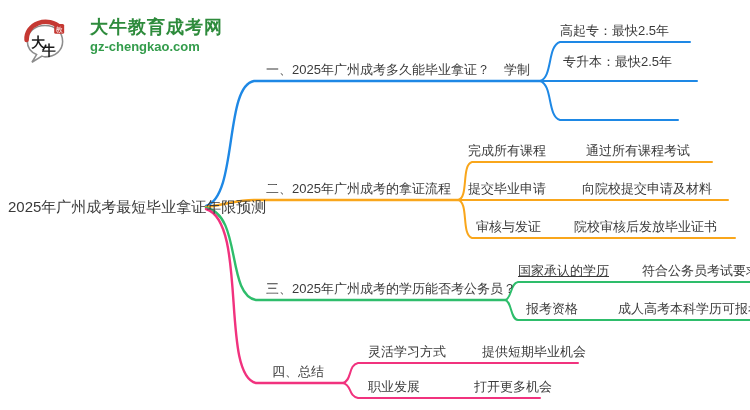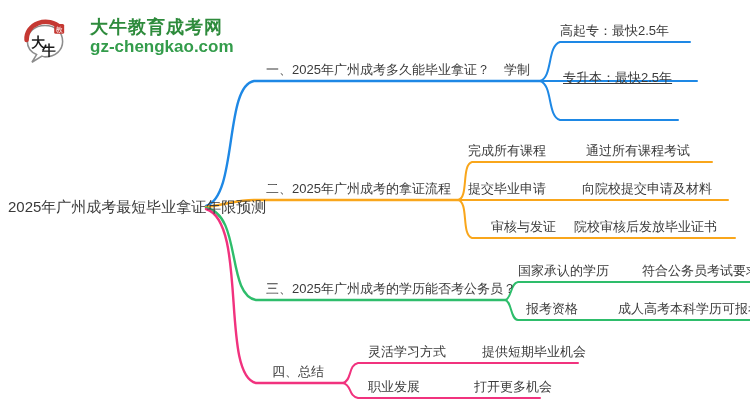--- a/index.html
+++ b/index.html
@@ -4,21 +4,21 @@
 <style>
   html,body{margin:0;padding:0;background:#fff;}
   .stage{
     position:relative;width:750px;height:410px;background:#ffffff;overflow:hidden;
     font-family:"Liberation Sans","DejaVu Sans",sans-serif;
   }
   
   .logo{position:absolute;left:22px;top:16px;display:flex;align-items:flex-start;}
   .logo-text{margin-left:22px;}
   .brand{font-size:18px;font-weight:bold;color:#2e8b3c;letter-spacing:1px;line-height:22px;}
-  .domain{font-size:17px;font-weight:bold;color:#339c4b;line-height:16px;margin-top:1px;}
+  .domain{font-size:13px;font-weight:bold;color:#339c4b;line-height:16px;margin-top:1px;}
   
   svg.wires{position:absolute;left:0;top:0;}
   svg.wires path{fill:none;stroke-linecap:round;stroke-linejoin:round;}
   
   .node{
     position:absolute;white-space:nowrap;color:#3b3b3b;
     font-size:13px;height:20px;line-height:20px;
   }
   .root-node{font-size:15px;height:22px;line-height:22px;color:#3a3a3a;}
 </style>
@@ -61,32 +61,32 @@
     <path d="M206,209 C248,222 220,375 256,383 L343,383" stroke-width="2.4" stroke="#f1327e"></path>
     <path d="M343,383 C352,381 348,365 358,363 L578,363" stroke-width="2" stroke="#f1327e"></path>
     <path d="M343,383 C352,385 348,396 358,398 L540,398" stroke-width="2" stroke="#f1327e"></path>
   </svg>
 
   <div class="node root-node" style="left:8px;top:196px;">2025年广州成考最短毕业拿证年限预测</div>
 
   <div class="node" style="left:266px;top:60px;">一、2025年广州成考多久能毕业拿证？</div>
   <div class="node" style="left:504px;top:60px;">学制</div>
   <div class="node" style="left:560px;top:21px;">高起专：最快2.5年</div>
-  <div class="node" style="left:563px;top:68px;text-decoration:underline;">专升本：最快2.5年</div>
+  <div class="node" style="left:563px;top:52px;">专升本：最快2.5年</div>
 
   <div class="node" style="left:266px;top:179px;">二、2025年广州成考的拿证流程</div>
   <div class="node" style="left:468px;top:141px;text-align:center;">完成所有课程</div>
   <div class="node" style="left:468px;top:179px;">提交毕业申请</div>
-  <div class="node" style="left:491px;top:217px;">审核与发证</div>
+  <div class="node" style="left:476px;top:217px;">审核与发证</div>
   <div class="node" style="left:586px;top:141px;">通过所有课程考试</div>
   <div class="node" style="left:582px;top:179px;">向院校提交申请及材料</div>
   <div class="node" style="left:574px;top:217px;">院校审核后发放毕业证书</div>
 
   <div class="node" style="left:266px;top:279px;">三、2025年广州成考的学历能否考公务员？</div>
-  <div class="node" style="left:518px;top:261px;">国家承认的学历</div>
+  <div class="node" style="left:518px;top:261px;text-decoration:underline;">国家承认的学历</div>
   <div class="node" style="left:518px;top:299px;margin-left:8px;">报考资格</div>
   <div class="node" style="left:642px;top:261px;">符合公务员考试要求</div>
   <div class="node" style="left:618px;top:299px;">成人高考本科学历可报考</div>
 
   <div class="node" style="left:272px;top:362px;">四、总结</div>
   <div class="node" style="left:368px;top:342px;">灵活学习方式</div>
   <div class="node" style="left:368px;top:377px;">职业发展</div>
   <div class="node" style="left:482px;top:342px;">提供短期毕业机会</div>
   <div class="node" style="left:474px;top:377px;">打开更多机会</div>
 

